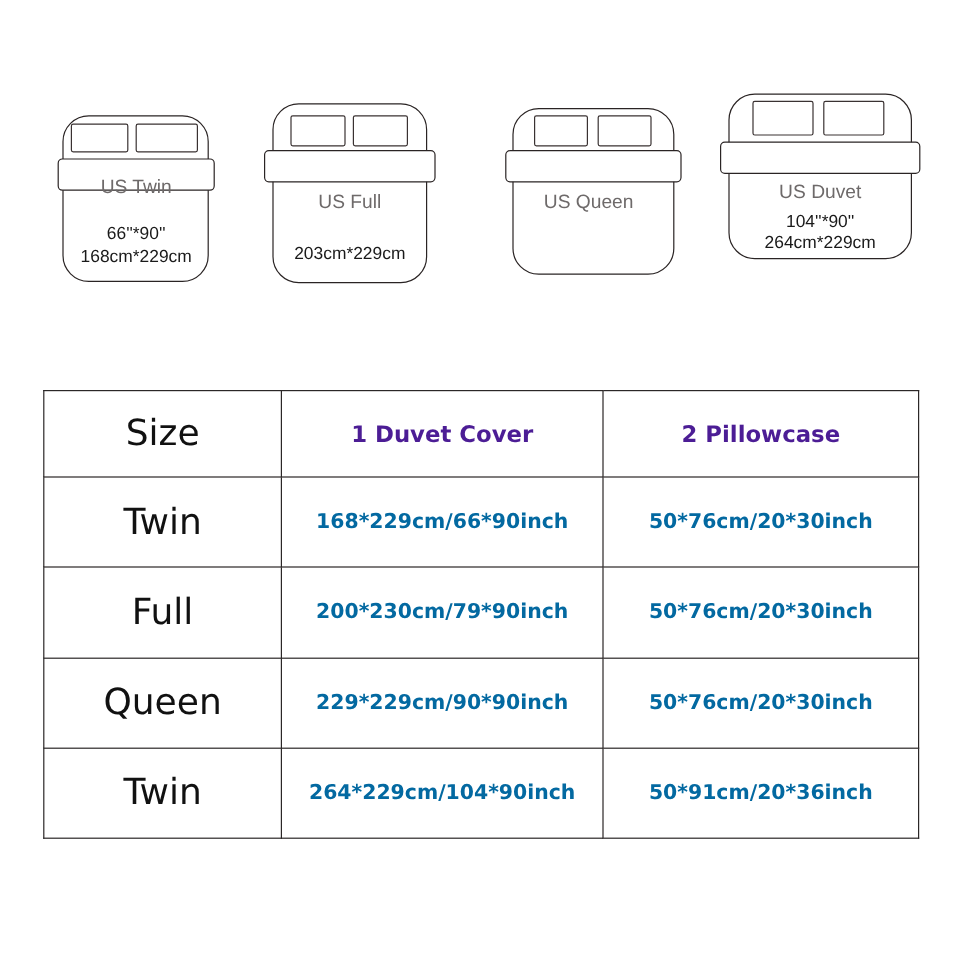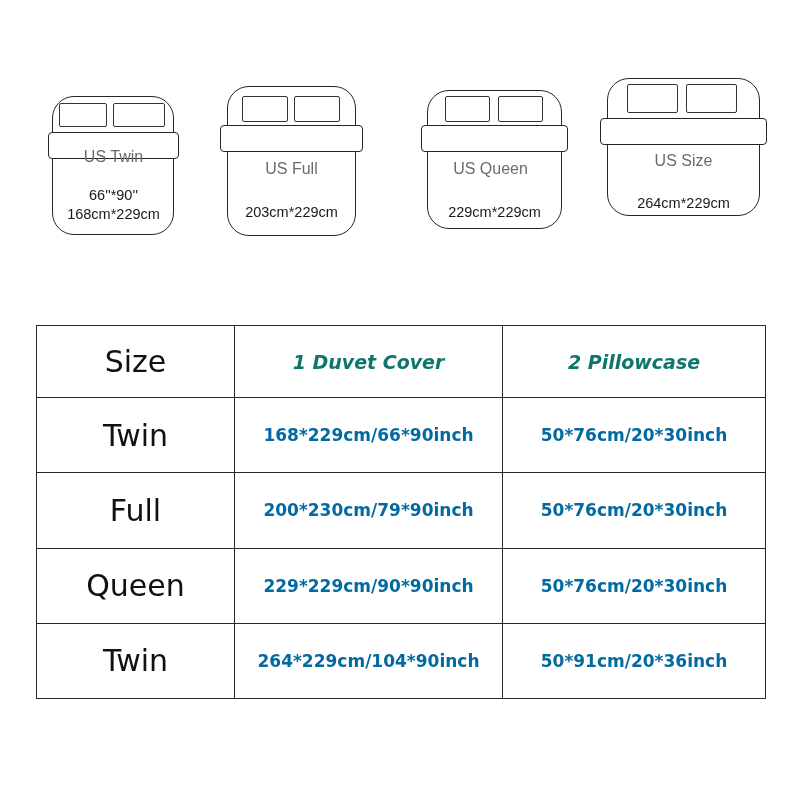--- a/index.html
+++ b/index.html
@@ -33,21 +33,21 @@
     }
     .size-table col.c1 { width: 198px; }
     .size-table col.c2 { width: 268px; }
     .size-table col.c3 { width: 263px; }
     .size-table tr.head { height: 72px; }
     .size-table tr.row { height: 75px; }
     .size-table .rowhead {
       font-family: "DejaVu Sans", sans-serif; font-weight: normal; font-size: 30px; color: #111;
     }
     .size-table .colhead {
-      font-family: "DejaVu Sans", sans-serif; font-weight: bold; font-size: 19px; color: #0f766e; font-style: italic;
+      font-family: "DejaVu Sans", sans-serif; font-weight: bold; font-size: 19px; color: #4c1d95;
     }
     .size-table .cell {
       font-family: "DejaVu Sans", sans-serif; font-weight: bold; font-size: 17px; color: #0369a1;
     }
   </style>
 </head>
 <body>
 
 <div class="bed" style="left:48px; top:96px; width:131px; height:139px;">
   <div class="body" style="left:4px; top:0; width:122px; height:139px;"></div>
@@ -67,29 +67,29 @@
   <div class="label name" style="top:74px;">US Full</div>
   <div class="label dims" style="top:117px;">203cm*229cm</div>
 </div>
 
 <div class="bed" style="left:421px; top:90px; width:147px; height:139px;">
   <div class="body" style="left:6px; top:0; width:135px; height:139px;"></div>
   <div class="pillow" style="left:24px; top:6px; width:45px; height:26px;"></div>
   <div class="pillow" style="left:77px; top:6px; width:45px; height:26px;"></div>
   <div class="band" style="left:0; top:35px; width:147px; height:27px;"></div>
   <div class="label name" style="top:70px; left:-8px;">US Queen</div>
-  <div class="label dims" style="top:113px;">229cm*229cm</div>
 </div>
 
 <div class="bed" style="left:600px; top:78px; width:167px; height:138px;">
   <div class="body" style="left:7px; top:0; width:153px; height:138px;"></div>
   <div class="pillow" style="left:27px; top:6px; width:51px; height:29px;"></div>
   <div class="pillow" style="left:86px; top:6px; width:51px; height:29px;"></div>
   <div class="band" style="left:0; top:40px; width:167px; height:27px;"></div>
-  <div class="label name" style="top:74px;">US Size</div>
+  <div class="label name" style="top:74px;">US Duvet</div>
+  <div class="label dims" style="top:98px;">104''*90''</div>
   <div class="label dims" style="top:116px;">264cm*229cm</div>
 </div>
 
 <table class="size-table">
   <colgroup>
       <col class="c1">
       <col class="c2">
       <col class="c3">
     </colgroup>
   <tbody>

